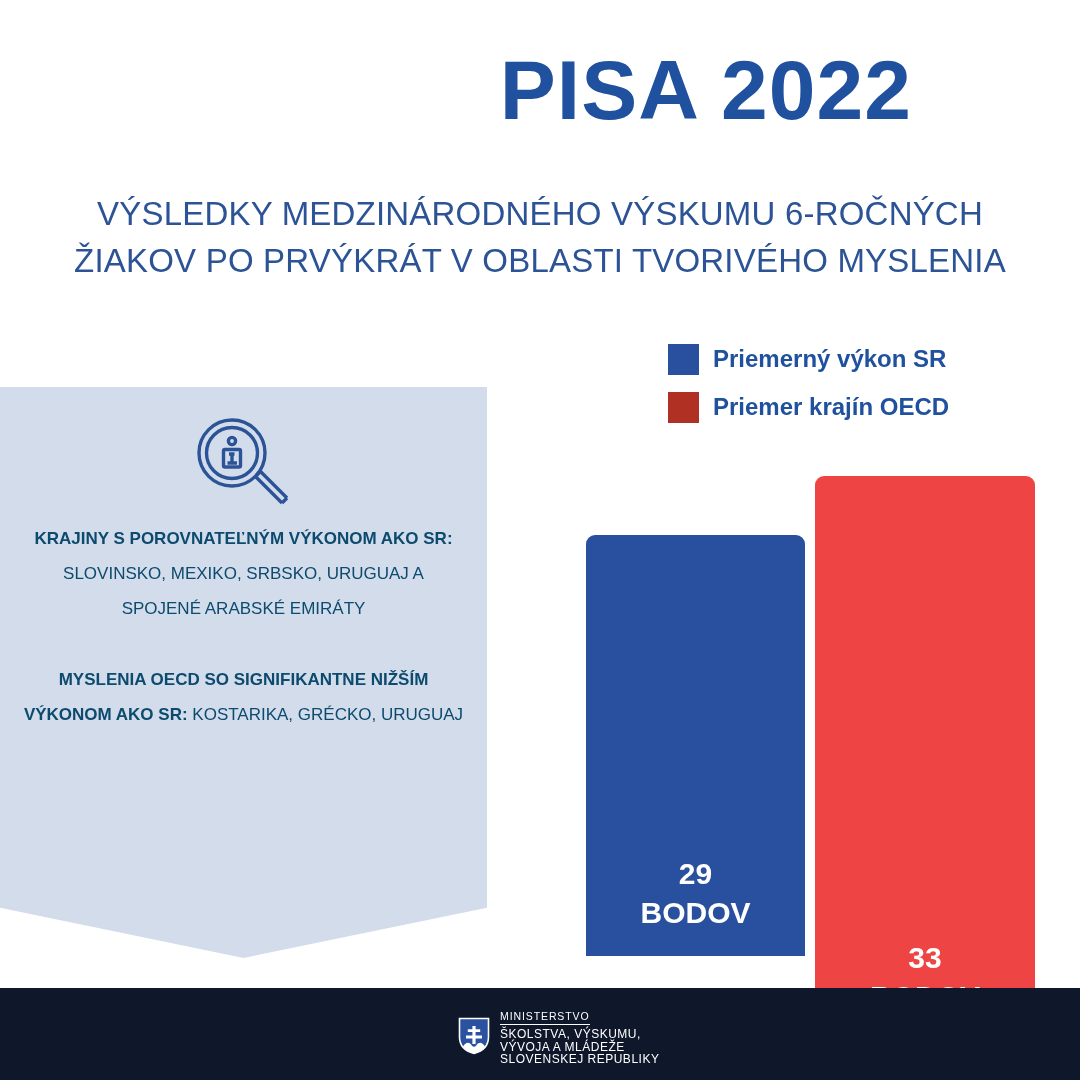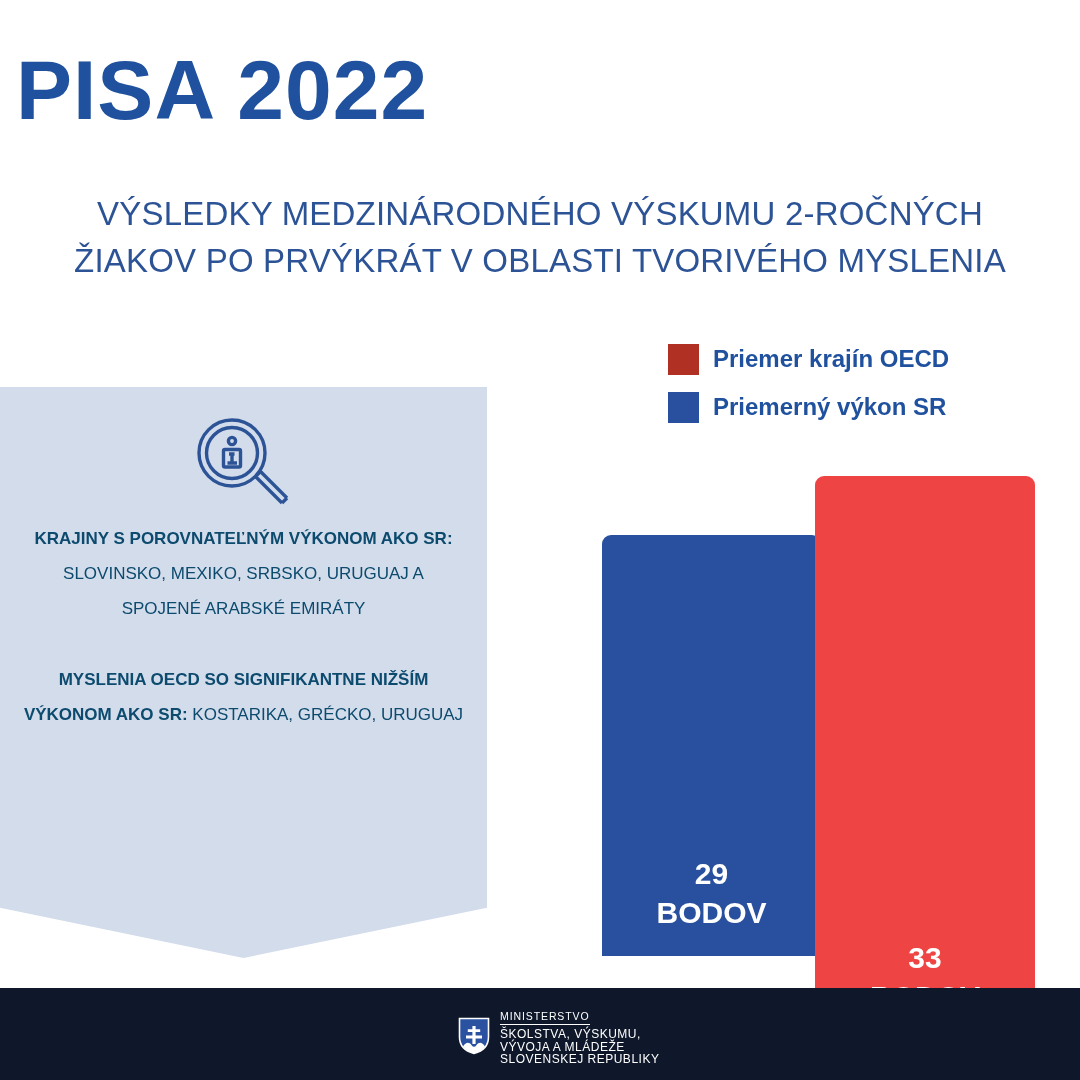--- a/index.html
+++ b/index.html
@@ -17,24 +17,24 @@
   .canvas {
     position: relative;
     width: 1080px;
     height: 1080px;
     background: #ffffff;
   }
 
   
   .title {
     position: absolute;
-    left: 16px;
+    left: 4px;
     top: 44px;
     width: 908px;
-    text-align: left;
+    text-align: right;
     font-size: 84px;
     line-height: 92px;
     font-weight: bold;
     letter-spacing: 1px;
     color: #20519E;
   }
   .subtitle {
     position: absolute;
     left: 60px;
     top: 190px;
@@ -135,21 +135,20 @@
   .bar-value .unit {
     display: block;
   }
 
   #bar-sr {
     left: 586px;
     top: 535px;
     width: 219px;
     height: 421px;
     background: #28509E;
-    margin-left: 16px;
   }
   #bar-oecd {
     left: 815px;
     top: 476px;
     width: 220px;
     height: 564px;
     background: #ef4444;
   }
 
   
@@ -191,30 +190,30 @@
     padding-top: 3px;
   }
 </style>
 </head>
 <body>
 
 <div class="canvas">
 
   <div class="title">PISA 2022</div>
 
-  <div class="subtitle">VÝSLEDKY MEDZINÁRODNÉHO VÝSKUMU 2-ROČNÝCH ŽIAKOV PO PRVÝKRÁT V OBLASTI TVORIVÉHO MYSLENIA</div>
+  <div class="subtitle">VÝSLEDKY MEDZINÁRODNÉHO VÝSKUMU 6-ROČNÝCH ŽIAKOV PO PRVÝKRÁT V OBLASTI TVORIVÉHO MYSLENIA</div>
 
   <div class="legend">
+    <div class="legend-row">
+      <span class="legend-swatch" style="background:#28509E"></span>
+      <span class="legend-label">Priemerný výkon SR</span>
+    </div>
     <div class="legend-row">
       <span class="legend-swatch" style="background:#B03024"></span>
       <span class="legend-label">Priemer krajín OECD</span>
-    </div>
-    <div class="legend-row">
-      <span class="legend-swatch" style="background:#28509E"></span>
-      <span class="legend-label">Priemerný výkon SR</span>
     </div>
   </div>
 
   <div class="info-panel">
 
     <span class="info-icon">
       <svg viewBox="0 0 104 96" width="104" height="96" aria-hidden="true">
         <g fill="none" stroke="#2C5396" stroke-width="3.4">
           <circle cx="40" cy="40" r="33"></circle>
           <circle cx="40" cy="40" r="25.5"></circle>

